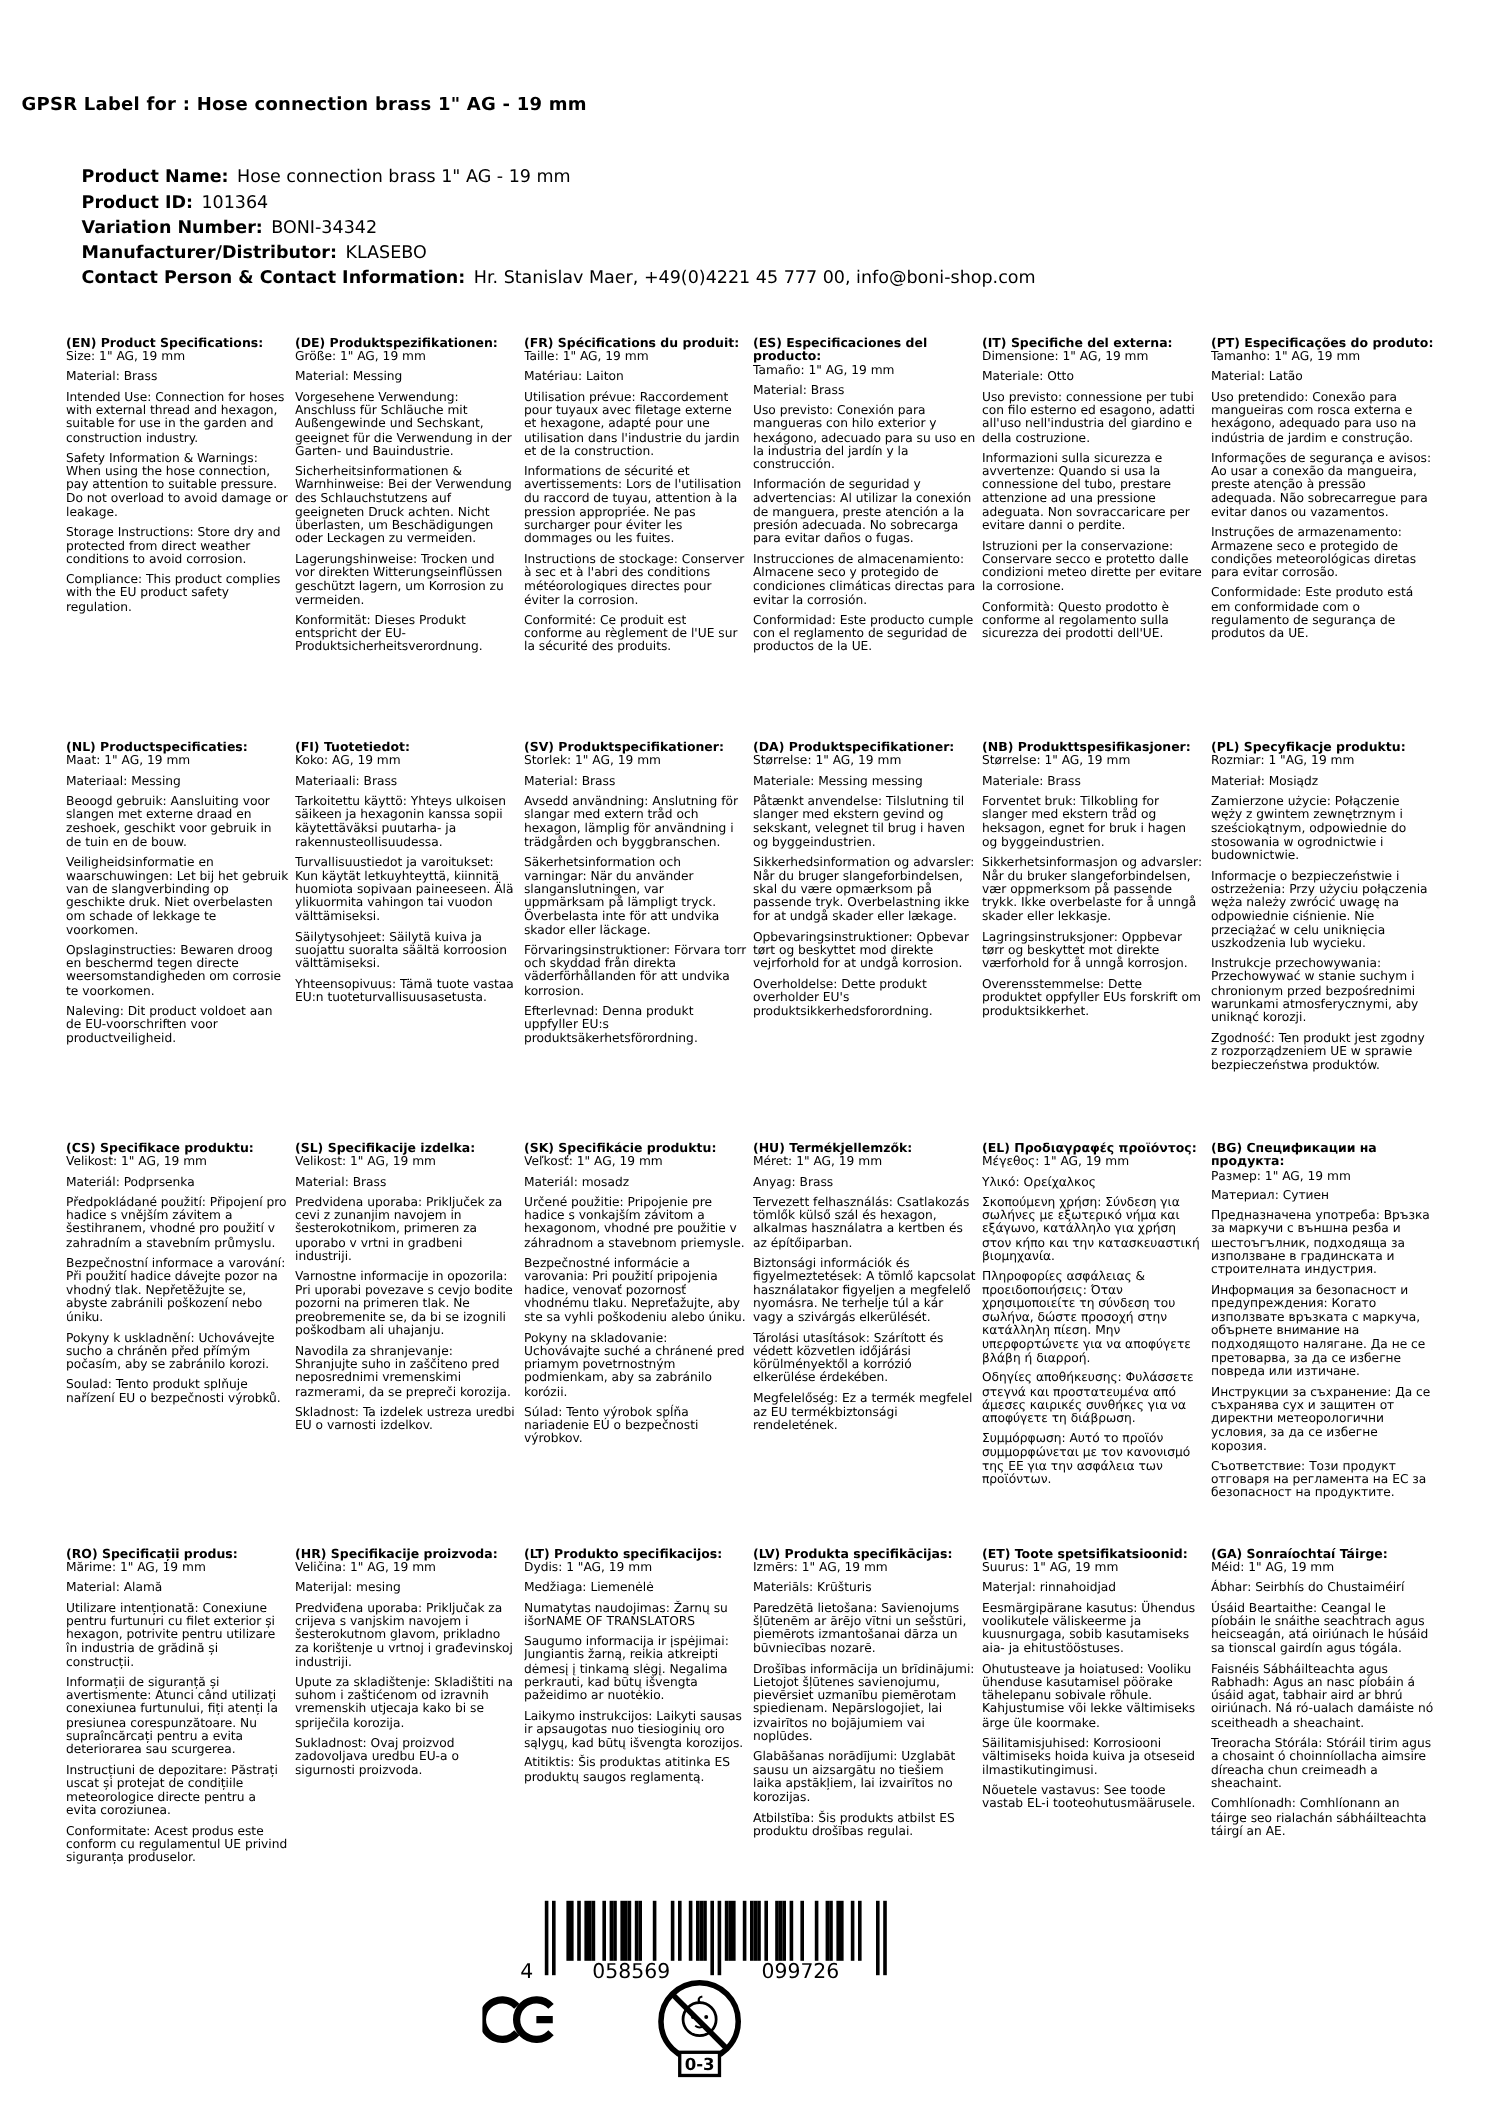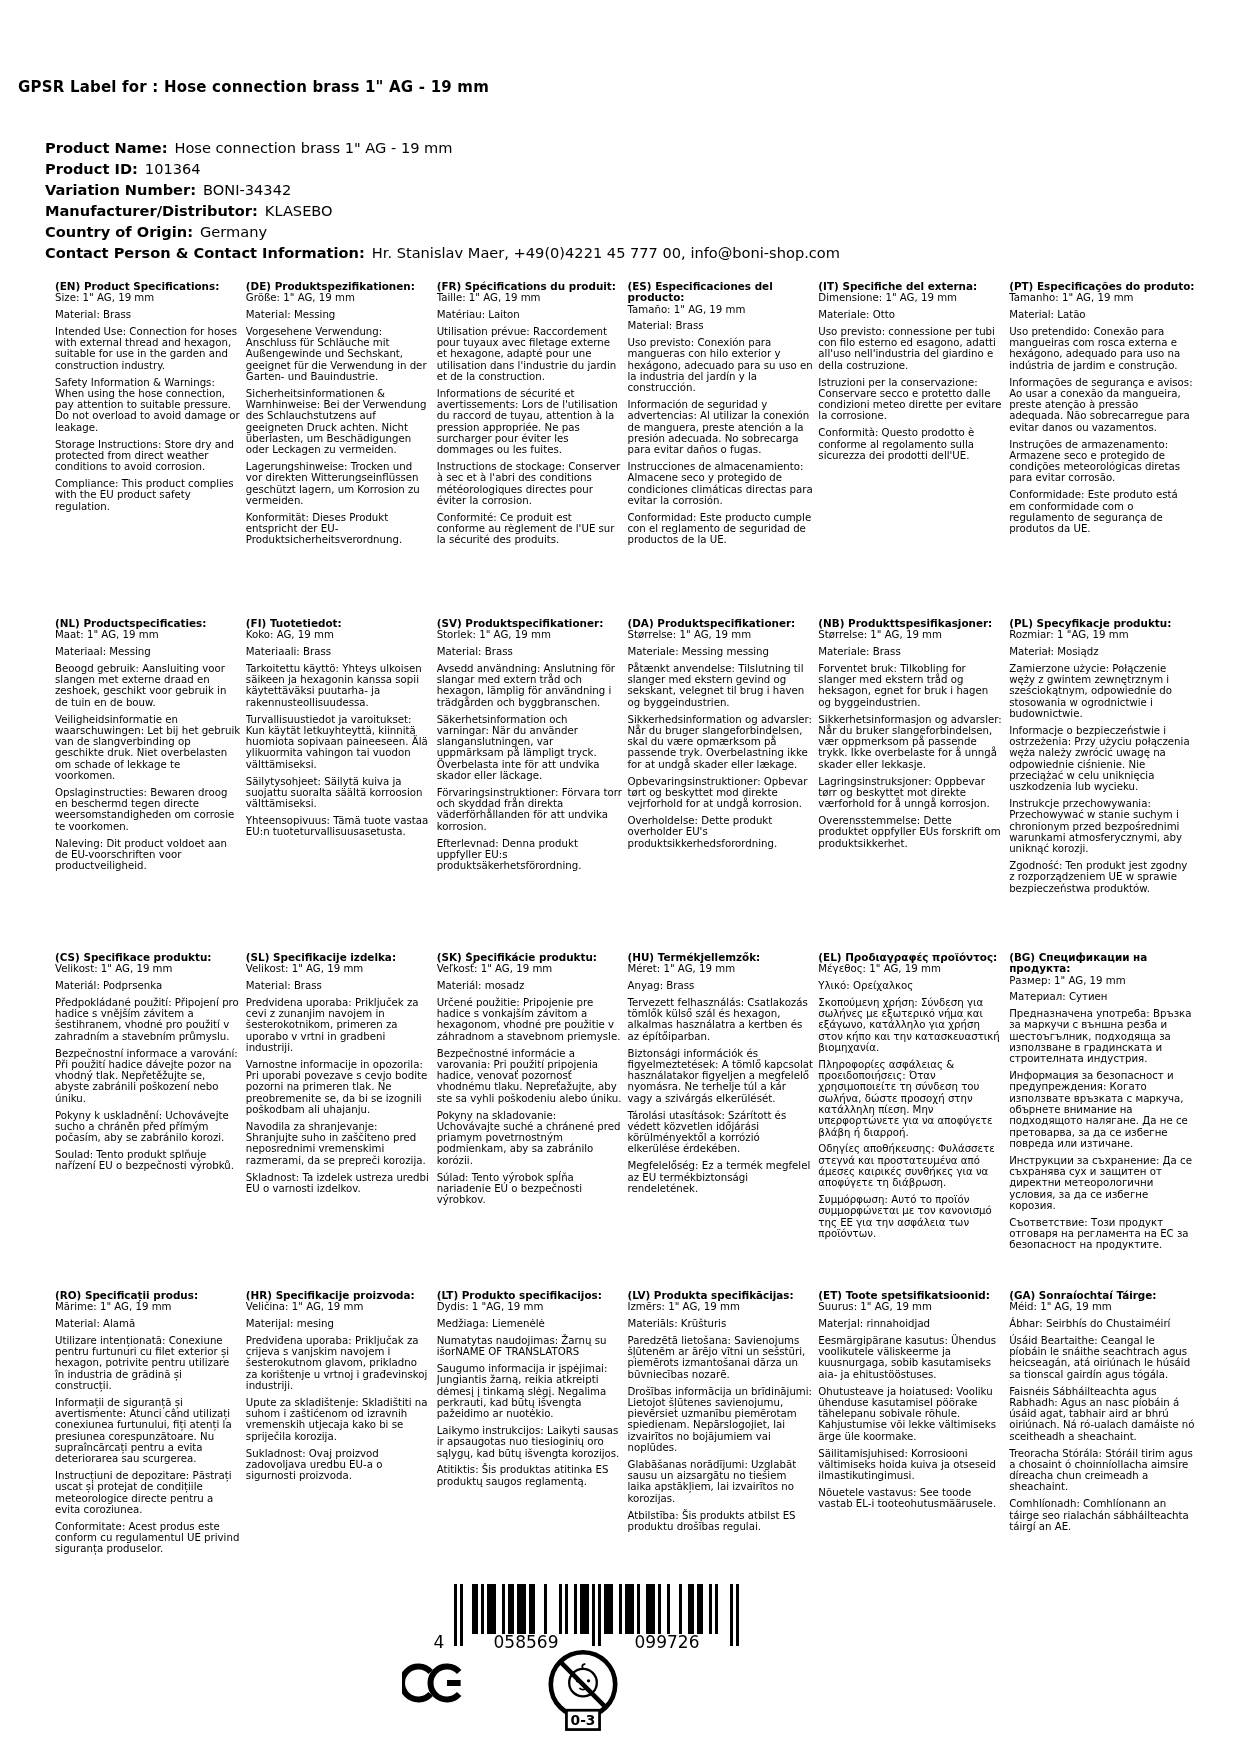--- a/index.html
+++ b/index.html
@@ -4,21 +4,21 @@
 <style>
   html,body{margin:0;padding:0;}
   body{
     width:1241px;height:1754px;background:#ffffff;color:#000;
     font-family:"DejaVu Sans",sans-serif;position:relative;overflow:hidden;
   }
   .title{
     position:absolute;top:60px;left:0;width:100%;margin:18px;
     text-align:left;font-size:15px;font-weight:bold;letter-spacing:0.2px;
   }
-  .product-info{position:absolute;left:45px;top:138px;}
+  .product-info{position:absolute;left:68px;top:138px;}
   .info-line{font-size:14.6px;line-height:20.9px;white-space:nowrap;}
   .info-label{font-weight:bold;}
   .info-value{font-weight:normal;margin-left:7px;}
   .lang-grid{
     position:absolute;left:55px;top:281px;width:1140px;
     display:grid;grid-template-columns:repeat(6,1fr);column-gap:5px;
     grid-template-rows:337px 334px 338px auto;
   }
   .lang-block{font-size:10.2px;line-height:11.3px;overflow:hidden;}
   .block-heading{font-weight:bold;font-size:10.4px;overflow-wrap:break-word;}
@@ -34,21 +34,20 @@
 
 <div class="page">
 
   <h1 class="title">GPSR Label for : Hose connection brass 1" AG - 19 mm</h1>
 
   <div class="product-info" id="product-info">
       <div class="info-line"><span class="info-label">Product Name:</span><span class="info-value">Hose connection brass 1" AG - 19 mm</span></div>
       <div class="info-line"><span class="info-label">Product ID:</span><span class="info-value">101364</span></div>
       <div class="info-line"><span class="info-label">Variation Number:</span><span class="info-value">BONI-34342</span></div>
       <div class="info-line"><span class="info-label">Manufacturer/Distributor:</span><span class="info-value">KLASEBO</span></div>
-      <div class="info-line"><span class="info-label">Country of Origin:</span><span class="info-value">Germany</span></div>
       <div class="info-line"><span class="info-label">Contact Person &amp; Contact Information:</span><span class="info-value">Hr. Stanislav Maer, +49(0)4221 45 777 00, info@boni-shop.com</span></div>
     </div>
 
   <div class="lang-grid" id="lang-grid">
       <div class="lang-block">
         <div class="block-heading">(EN) Product Specifications:</div>
         <div class="block-para first">Size: 1" AG, 19 mm</div>
         <div class="block-para">Material: Brass</div>
         <div class="block-para">Intended Use: Connection for hoses with external thread and hexagon, suitable for use in the garden and construction industry.</div>
         <div class="block-para">Safety Information &amp; Warnings: When using the hose connection, pay attention to suitable pressure. Do not overload to avoid damage or leakage.</div>
@@ -80,20 +79,21 @@
         <div class="block-para">Uso previsto: Conexión para mangueras con hilo exterior y hexágono, adecuado para su uso en la industria del jardín y la construcción.</div>
         <div class="block-para">Información de seguridad y advertencias: Al utilizar la conexión de manguera, preste atención a la presión adecuada. No sobrecarga para evitar daños o fugas.</div>
         <div class="block-para">Instrucciones de almacenamiento: Almacene seco y protegido de condiciones climáticas directas para evitar la corrosión.</div>
         <div class="block-para">Conformidad: Este producto cumple con el reglamento de seguridad de productos de la UE.</div>
       </div>
       <div class="lang-block">
         <div class="block-heading">(IT) Specifiche del externa:</div>
         <div class="block-para first">Dimensione: 1" AG, 19 mm</div>
         <div class="block-para">Materiale: Otto</div>
         <div class="block-para">Uso previsto: connessione per tubi con filo esterno ed esagono, adatti all'uso nell'industria del giardino e della costruzione.</div>
+        <div class="block-para">Informazioni sulla sicurezza e avvertenze: Quando si usa la connessione del tubo, prestare attenzione ad una pressione adeguata. Non sovraccaricare per evitare danni o perdite.</div>
         <div class="block-para">Istruzioni per la conservazione: Conservare secco e protetto dalle condizioni meteo dirette per evitare la corrosione.</div>
         <div class="block-para">Conformità: Questo prodotto è conforme al regolamento sulla sicurezza dei prodotti dell'UE.</div>
       </div>
       <div class="lang-block">
         <div class="block-heading">(PT) Especificações do produto:</div>
         <div class="block-para first">Tamanho: 1" AG, 19 mm</div>
         <div class="block-para">Material: Latão</div>
         <div class="block-para">Uso pretendido: Conexão para mangueiras com rosca externa e hexágono, adequado para uso na indústria de jardim e construção.</div>
         <div class="block-para">Informações de segurança e avisos: Ao usar a conexão da mangueira, preste atenção à pressão adequada. Não sobrecarregue para evitar danos ou vazamentos.</div>
         <div class="block-para">Instruções de armazenamento: Armazene seco e protegido de condições meteorológicas diretas para evitar corrosão.</div>

